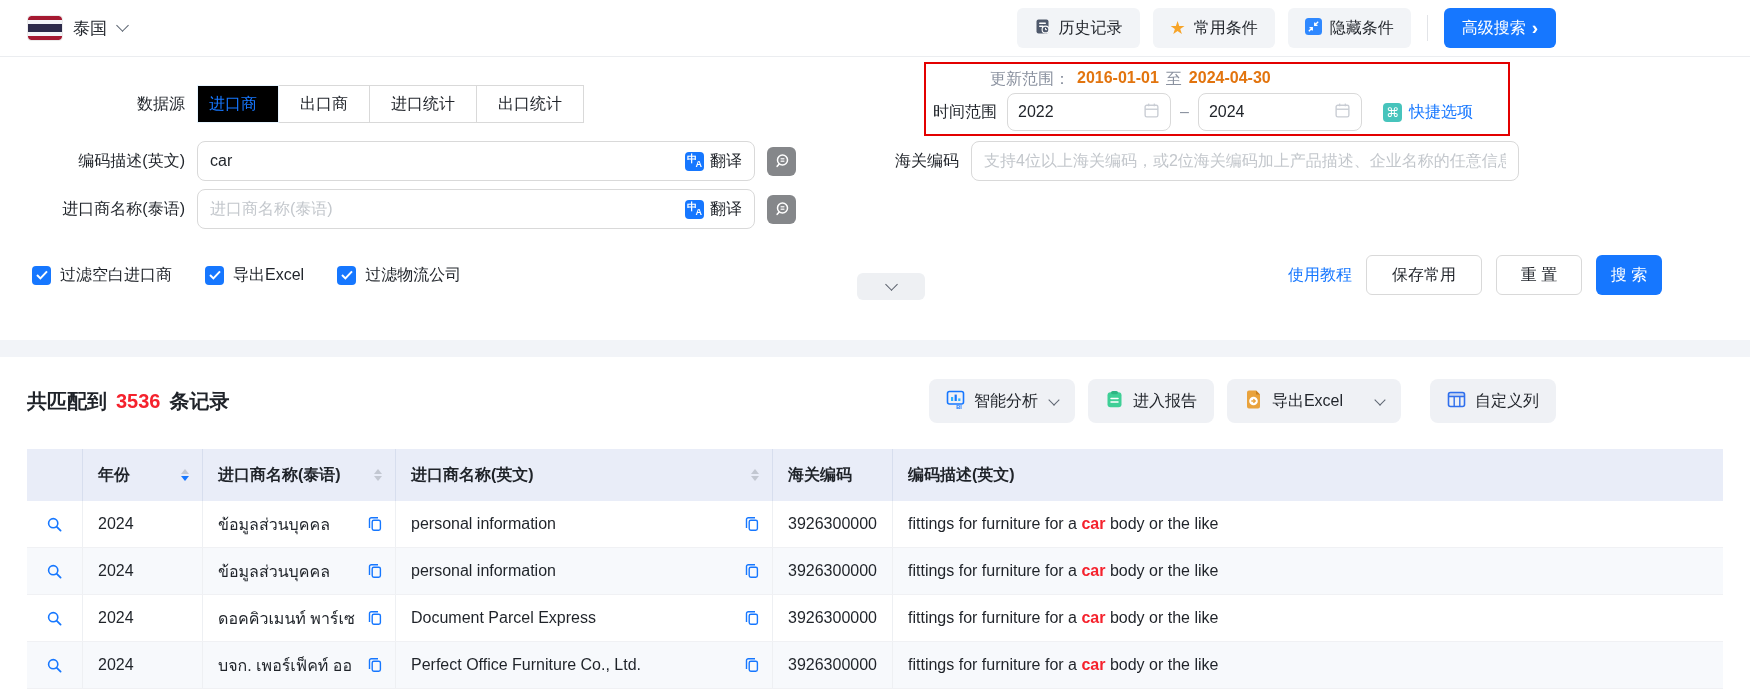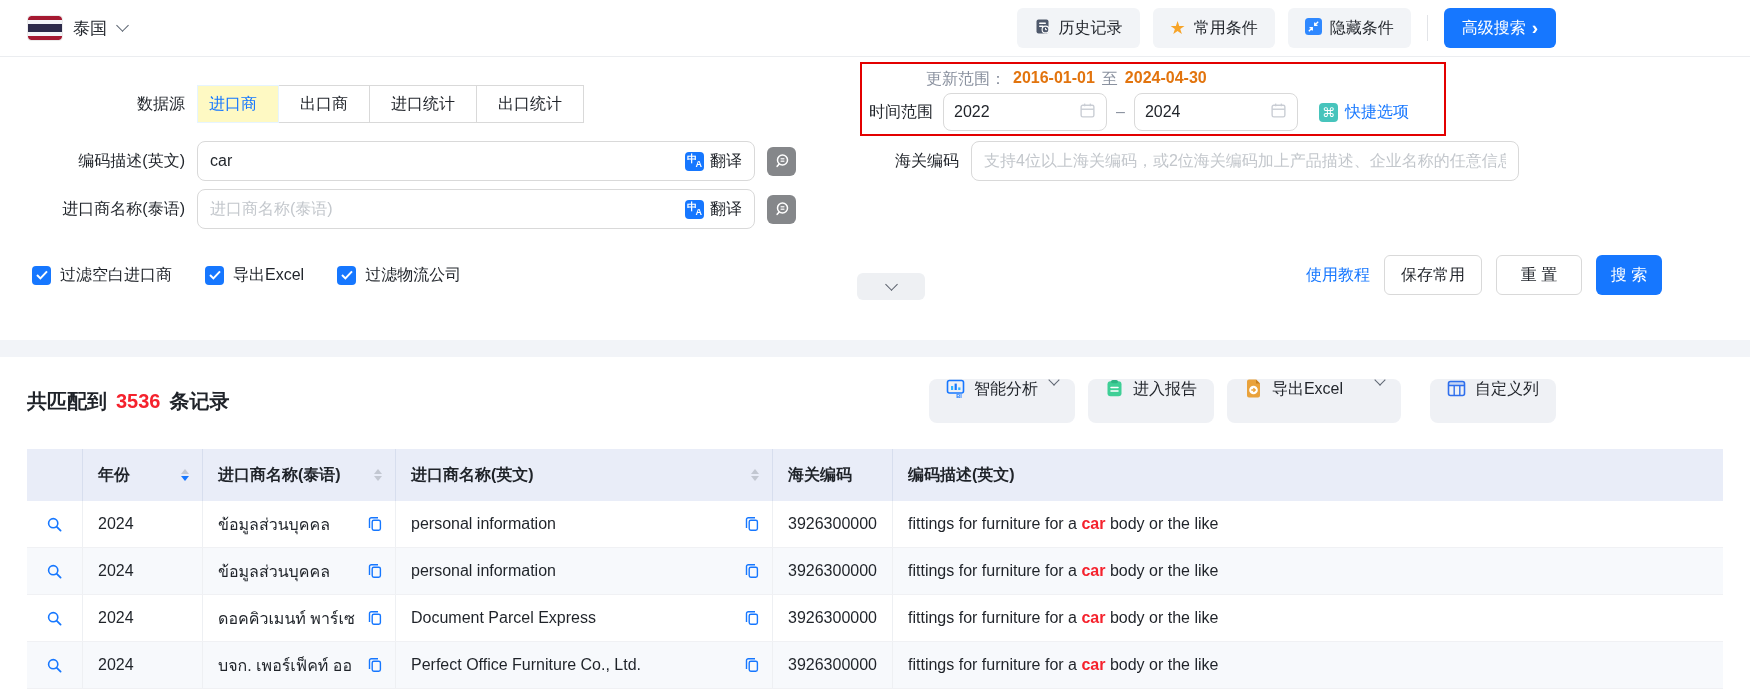--- a/index.html
+++ b/index.html
@@ -24,23 +24,23 @@
   .star { color:#f7a428; font-size:18px; line-height:1; }
 
   
   .filter-section { position:relative; height:283px; background:#fff; }
   .frow { display:flex; align-items:center; padding-left:28px; }
   .flabel { width:157px; text-align:right; margin-right:12px; flex-shrink:0; font-size:16px; }
   .row-tabs { padding-top:28px; }
   .tabs { display:flex; }
   .tab { height:38px; padding:0 21px; display:flex; align-items:center; border:1px solid #d9d9d9; margin-left:-1px; background:#fff; cursor:pointer; }
   .tab:first-child { margin-left:0; }
-  .tab.active { background:#fef9c3; color:#1677ff; border-color:#e6f4ff; position:relative; z-index:1;padding-left:11px; }
-
-  .update-box { position:absolute; left:860px; top:5px; width:586px; height:74px; border:2px solid #e30000; background:#fff; }
+  .tab.active { background:#000000; color:#1677ff; border-color:#e6f4ff; position:relative; z-index:1;padding-left:11px; }
+
+  .update-box { position:absolute; left:924px; top:5px; width:586px; height:74px; border:2px solid #e30000; background:#fff; }
   .update-line { margin:5px 0 3px 64px; font-size:16px; color:#8a919f; display:flex; gap:7px; white-space:nowrap; }
   .update-date { color:#e2740e; font-weight:700; }
   .time-line { display:flex; align-items:center; margin-left:7px; }
   .time-label { margin-right:10px; }
   .date-input { width:164px; height:38px; border:1px solid #d9d9d9; border-radius:8px; display:flex; align-items:center; padding:14px 10px; background:#fff; }
   .date-input input { border:none; outline:none; width:100%; font-size:16px; font-family:inherit; color:#1f2329; background:transparent; }
   .dash { margin:0 9px; color:#8a919f; }
   .quick { display:flex; align-items:center; gap:7px; margin-left:21px; color:#1677ff; cursor:pointer; white-space:nowrap; }
   .quick-icon { width:19px; height:19px; border-radius:4px; background:#47c4bc; color:#fff; display:flex; align-items:center; justify-content:center; font-size:13px; }
 
@@ -58,35 +58,35 @@
   .hs-field { margin-left:99px; display:flex; align-items:center; }
   .hs-label { width:64px; text-align:right; margin-right:12px; }
   .hs-wrap { width:548px; }
 
   .row-checks { margin-top:26px; padding-left:32px; padding-right:88px; }
   .cb-item { display:flex; align-items:center; gap:9px; margin-right:33px; cursor:pointer; }
   .cb-box { width:19px; height:19px; background:#1677ff; border-radius:4px; display:flex; align-items:center; justify-content:center; flex-shrink:0; }
   .f-actions { margin-left:auto; display:flex; align-items:center; gap:14px; }
   .link { color:#1677ff; cursor:pointer; white-space:nowrap; }
   .btn { height:40px; border-radius:6px; display:flex; align-items:center; justify-content:center; font-size:16px; cursor:pointer; white-space:nowrap; }
-  .btn-outline { border:1px solid #d9d9d9; background:#fff; width:98px; }
+  .btn-outline { border:1px solid #d9d9d9; background:#fff; width:116px; }
   .btn-reset { width:86px; }
   .btn-primary { background:#1677ff; color:#fff; width:66px; border:none; }
   .expand-pill { position:absolute; left:857px; top:216px; width:68px; height:27px; background:#eef0f3; border-radius:6px; display:flex; align-items:center; justify-content:center; cursor:pointer; }
   .expand-pill .chev { border-color:#565d68; margin-top:-4px; }
 
   .section-gap { height:17px; background:#f2f4f8; }
 
   
   .results { padding:0 27px; }
   .results-header { display:flex; align-items:center; margin-top:21px; height:46px; padding-right:167px; }
   .summary { font-size:20px; font-weight:700; display:flex; gap:9px; align-items:baseline; }
   .count { color:#f5222d; }
   .r-actions { margin-left:auto; display:flex; align-items:center; gap:13px; }
-  .r-btn { height:44px; background:#eff1f5; border-radius:8px; padding:0 17px; display:flex; align-items:flex-start; gap:9px; font-size:16px; cursor:pointer; white-space:nowrap; }
+  .r-btn { height:44px; background:#eff1f5; border-radius:8px; padding:0 17px; display:flex; align-items:center; gap:9px; font-size:16px; cursor:pointer; white-space:nowrap; }
   .r-btn .chev { border-color:#5f6672; width:8px; height:8px; margin-top:-3px; margin-left:3px; }
   .r-btn-export .chev { margin-left:24px; }
   .r-btn-cols { margin-left:16px; }
 
   
   .table { margin-top:25px; }
   .thead { display:flex; height:52px; background:#e9edf8; font-weight:700; font-size:16px; }
   .th,.td { display:flex; align-items:center; padding-left:16px; position:relative; height:100%; }
   .th:not(:first-child)::before { content:""; position:absolute; left:0; top:0; bottom:0; width:1px; background:#d7deee; }
   .c0 { width:55px; padding-left:0; justify-content:center; }

